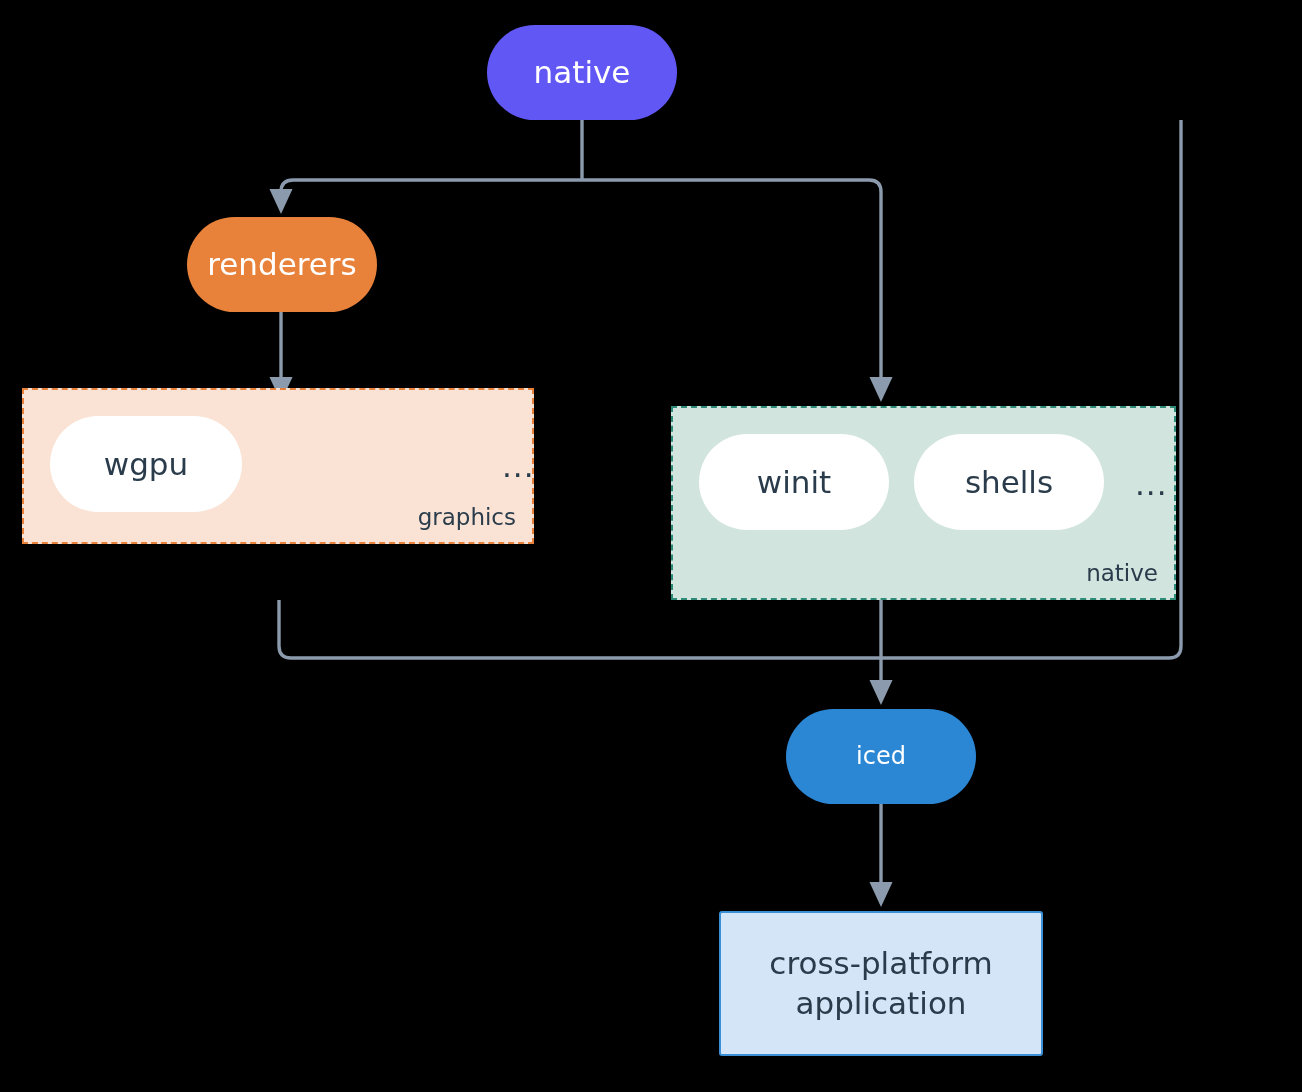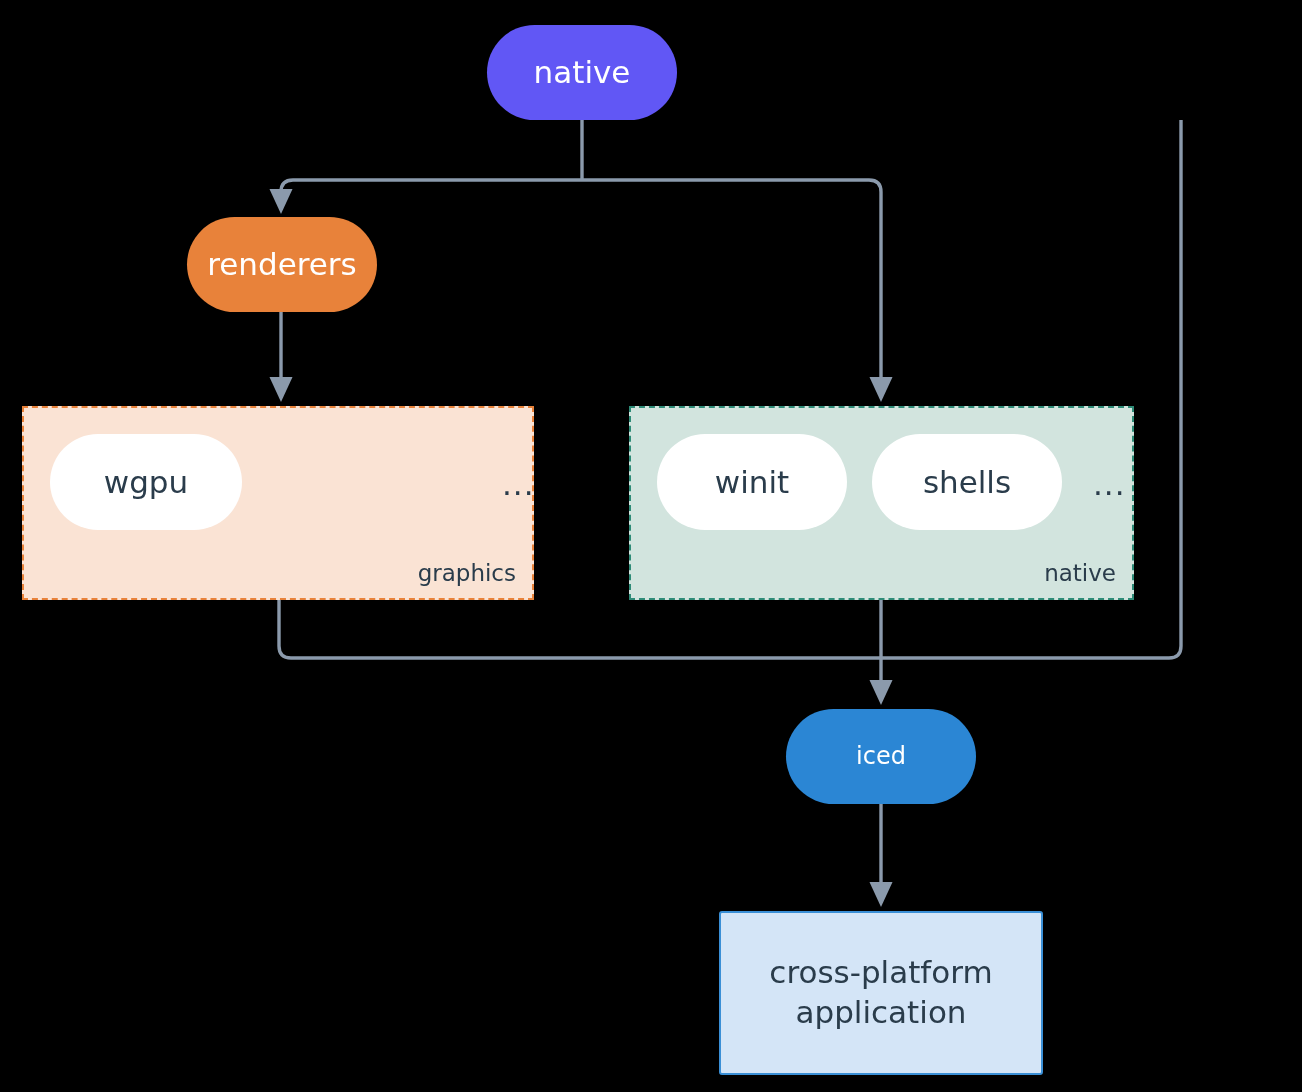--- a/index.html
+++ b/index.html
@@ -67,20 +67,21 @@
     position: absolute;
     box-sizing: border-box;
   }
   .cluster-renderers {
     background: #FAE3D4;
     border: 2px dashed #E8823A;
   }
   .cluster-shells {
     background: #D2E4DE;
     border: 2px dashed #2E8B77;
+    margin-left: 42px;
   }
   .cluster-label {
     position: absolute;
     font-size: 23px;
     color: #2A3C4B;
     white-space: nowrap;
   }
   .leaf {
     position: absolute;
     display: flex;
@@ -132,21 +133,21 @@
 
   <div class="node pill node-native" style="left:487px; top:25px; width:190px; height:95px;">
     <span>native</span>
   </div>
 
 
   <div class="node pill node-graphics" style="left:187px; top:217px; width:190px; height:95px;">
     <span>renderers</span>
   </div>
 
-  <div class="cluster cluster-renderers" style="left:22px; top:406px; width:512px; height:194px;">
+  <div class="cluster cluster-renderers" style="left:22px; top:388px; width:512px; height:156px;">
     <div class="leaf" style="left:26px; top:26px; width:192px; height:96px;">
       <span>wgpu</span>
     </div>
     <div class="ellipsis" style="left:478px; top:58px;">...</div>
     <div class="cluster-label" style="right:16px; bottom:12px;">graphics</div>
   </div>
 
   <div class="cluster cluster-shells" style="left:629px; top:406px; width:505px; height:194px;">
     <div class="leaf" style="left:26px; top:26px; width:190px; height:96px;">
       <span>winit</span>
@@ -155,18 +156,18 @@
       <span>shells</span>
     </div>
     <div class="ellipsis" style="left:462px; top:58px;">...</div>
     <div class="cluster-label" style="right:16px; bottom:12px;">native</div>
   </div>
 
   <div class="node pill node-iced" style="left:786px; top:709px; width:190px; height:95px;">
     <span>iced</span>
   </div>
 
-  <div class="node node-app" style="left:719px; top:911px; width:324px; height:164px;">
+  <div class="node node-app" style="left:719px; top:911px; width:324px; height:145px;">
     <span class="line1">cross-platform</span>
     <span class="line2">application</span>
   </div>
 
 </div>
 
 </body></html>

